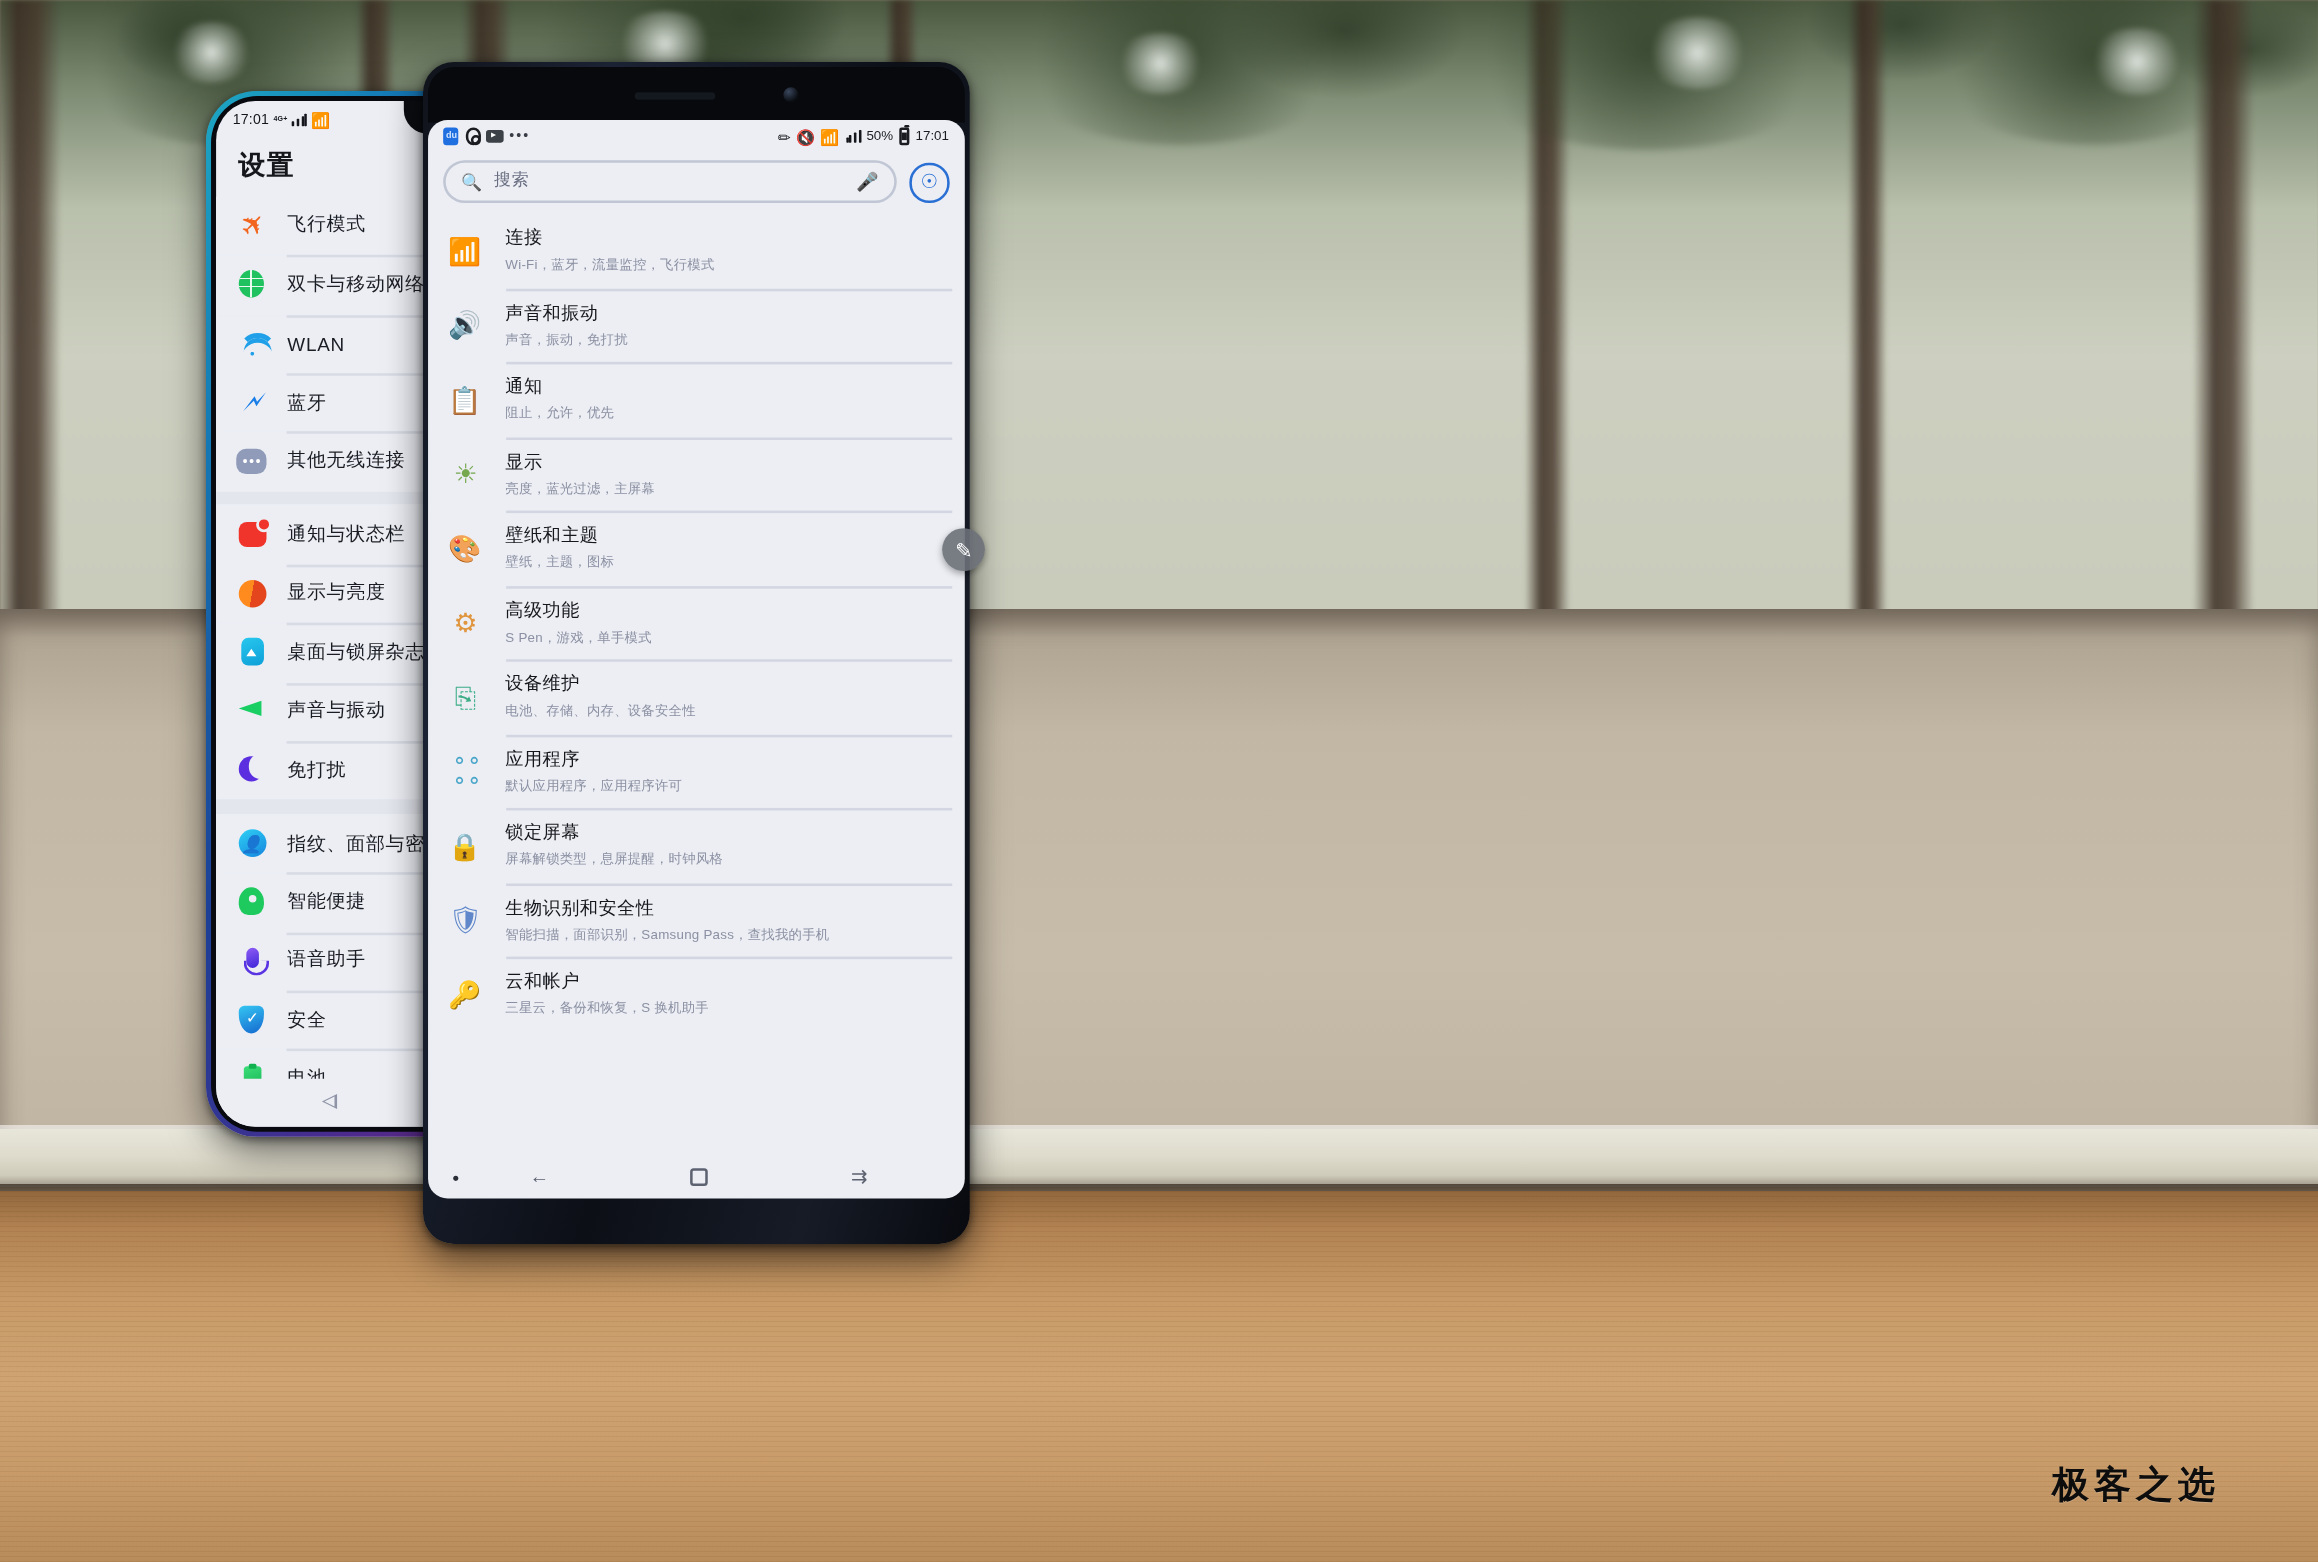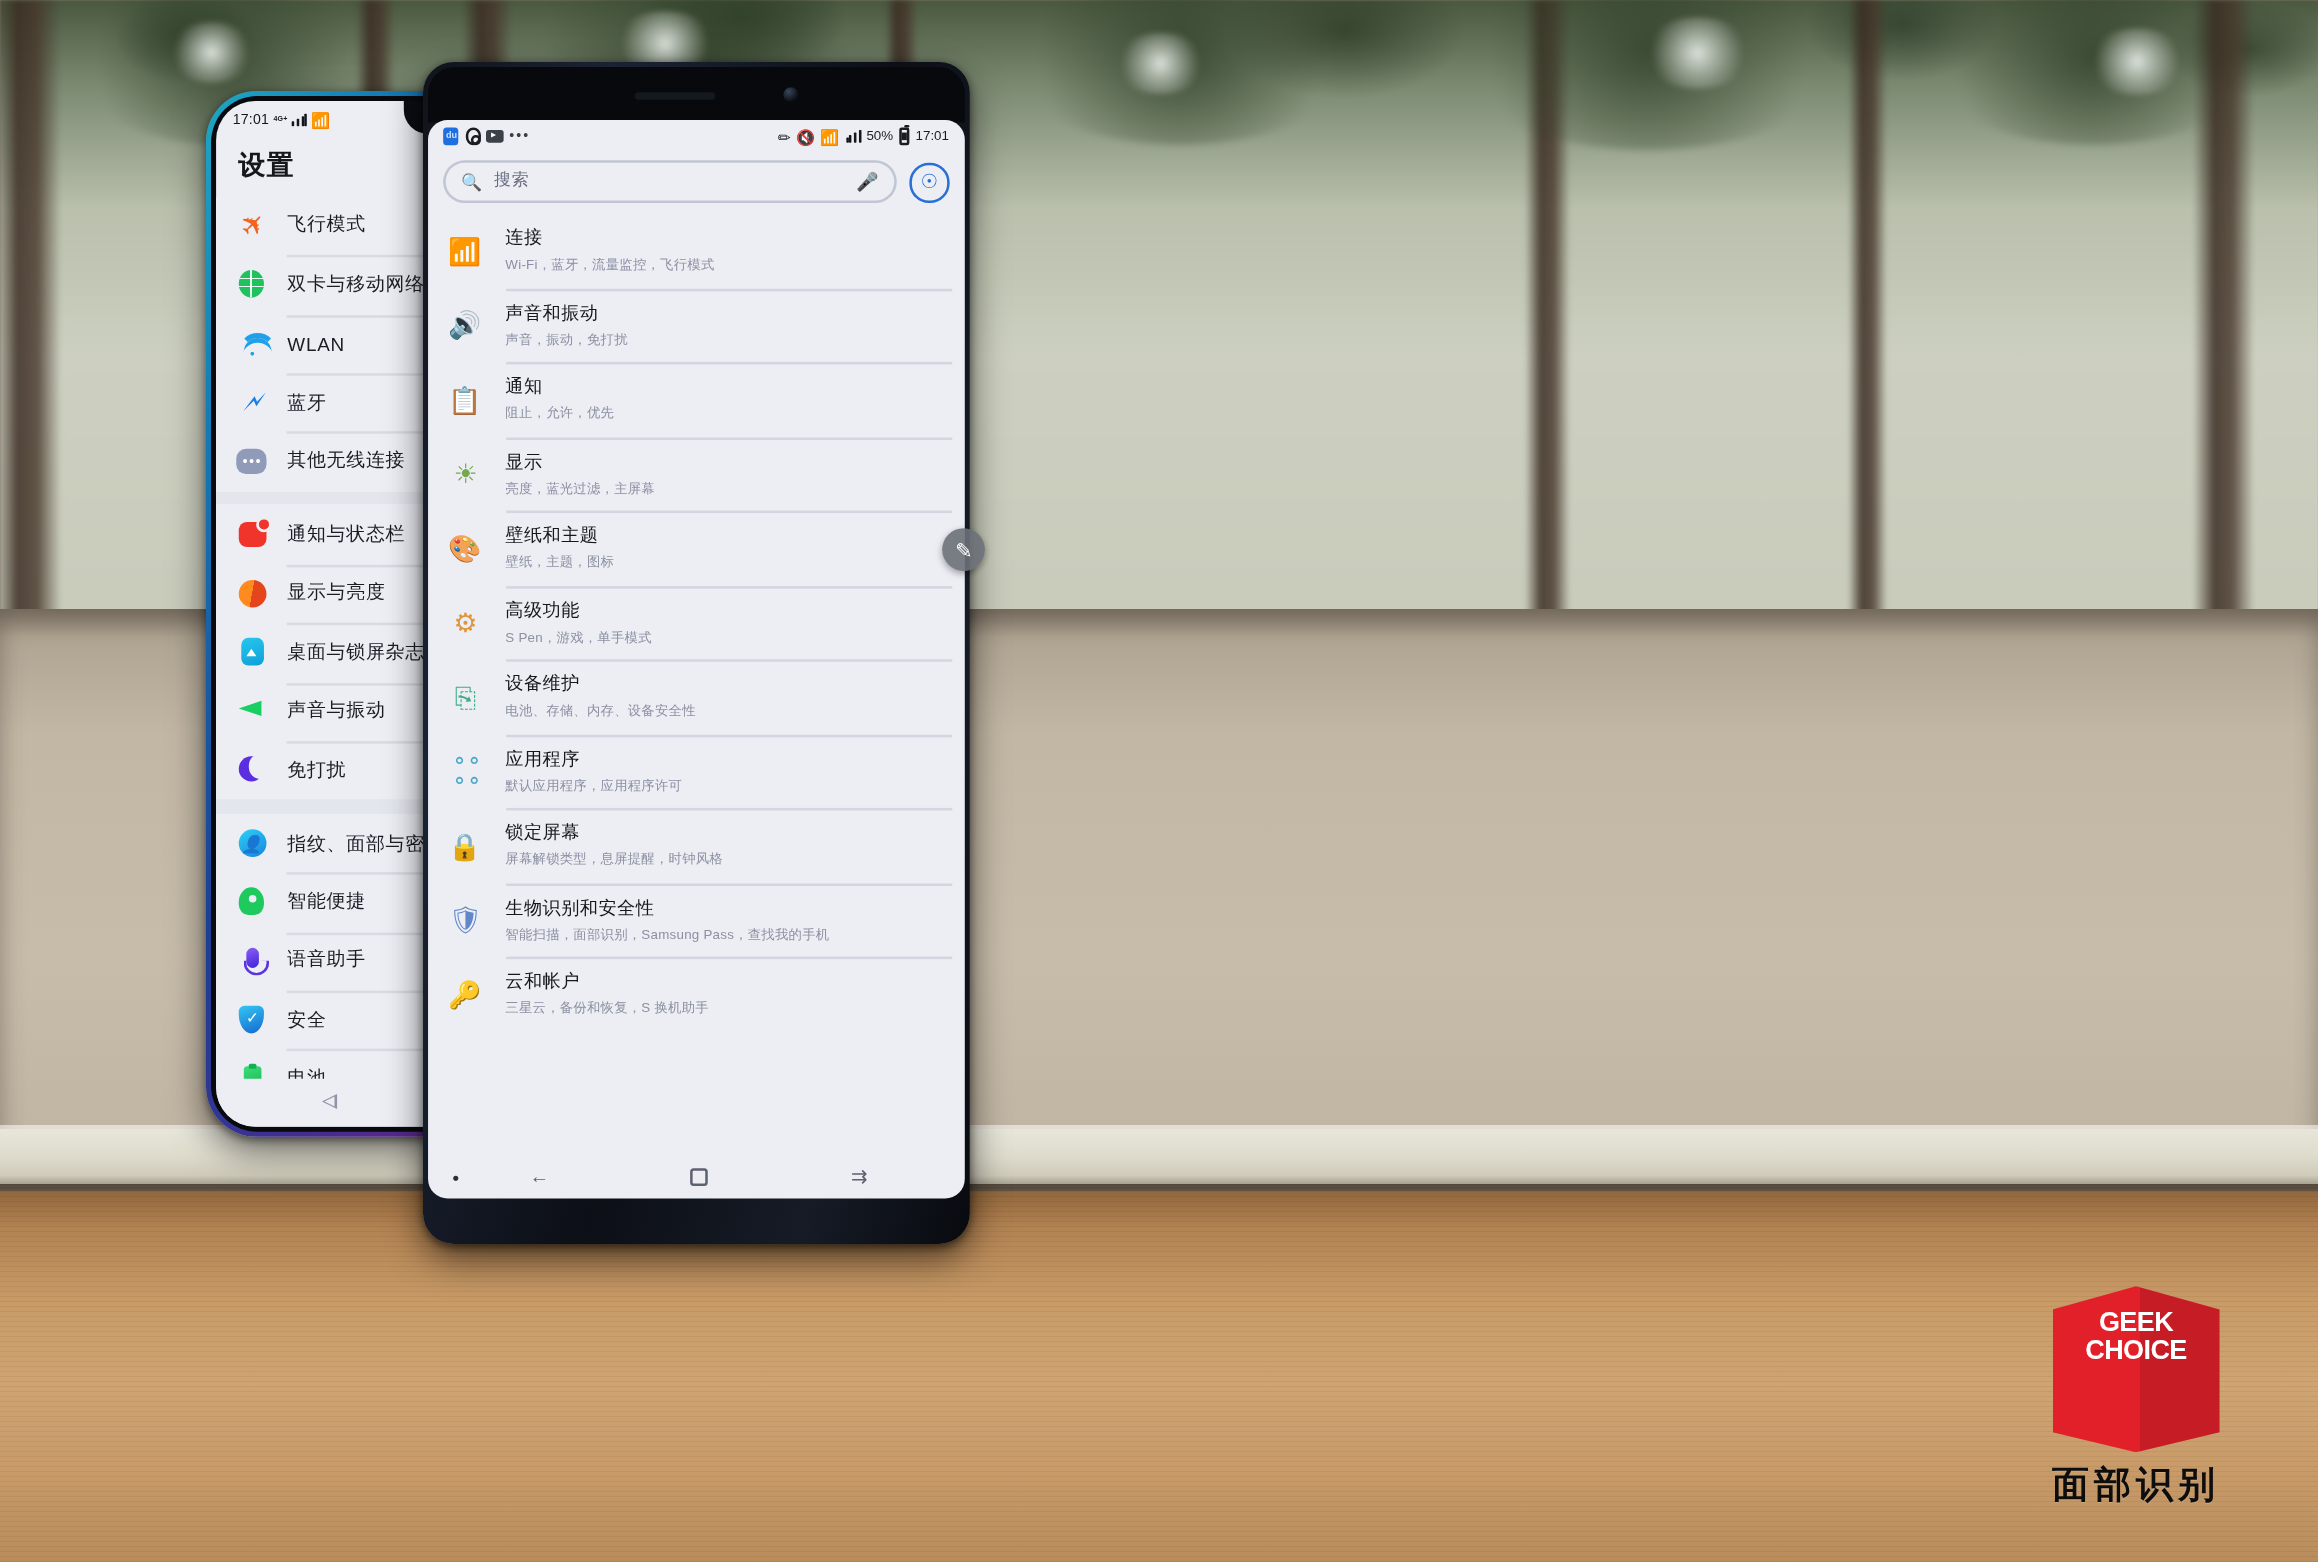--- a/index.html
+++ b/index.html
@@ -752,25 +752,17 @@
             <span class="nav-sq"></span>
           </span>
         <span class="slot">⇉</span>
       </div>
     </div>
 
     <div class="spen-fab">✎</div>
   </div>
 
   <div class="wm">
-    <div class="wm-cube">
-      <span class="face"></span>
-      <span class="shade"></span>
-      <span class="txt">
-        <span>GEEK</span><br>
-        <span>CHOICE</span>
-      </span>
-    </div>
-    <div class="wm-cn">面部识别</div>
+    <div class="wm-cn">极客之选</div>
   </div>
 
 </div>
 
 
 </body></html>

